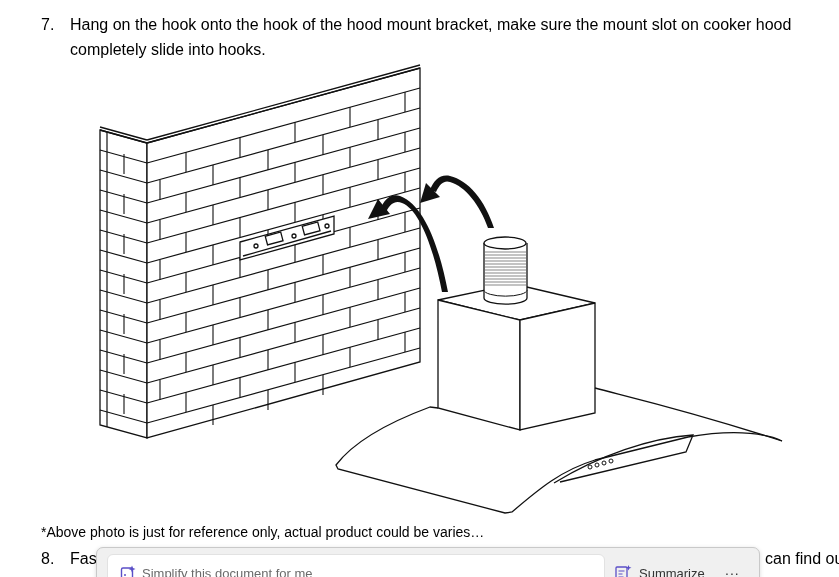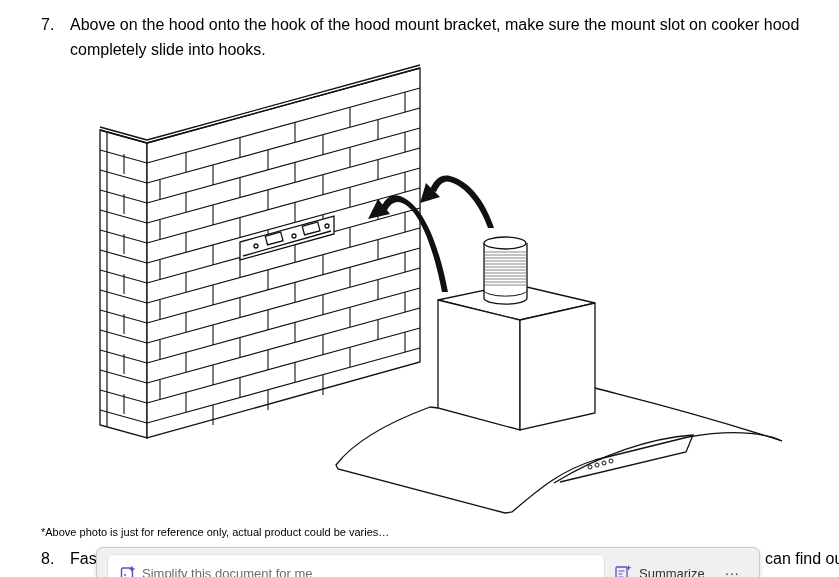--- a/index.html
+++ b/index.html
@@ -8,21 +8,21 @@
     background:#ffffff; color:#000;
     font-family:"Liberation Sans", sans-serif;
   }
   .step { position:absolute; font-size:16px; line-height:25px; }
   .step .num { position:absolute; left:0; top:0; }
   .step .text { position:absolute; left:29px; top:0; }
   #step7 { left:41px; top:12px; width:790px; }
   #step7 .text { width:770px; }
   .it { }
   #illustration { position:absolute; left:92px; top:64px; width:700px; height:456px; }
-  #note { position:absolute; left:41px; top:524px; font-size:11px; line-height:17px;text-align:center; }
+  #note { position:absolute; left:41px; top:524px; font-size:14px; line-height:17px;text-align:center; }
   #step8 { left:41px; top:546px; width:800px; }
   #step8-tail { position:absolute; left:765px; top:546px; font-size:16px; line-height:25px; white-space:nowrap; }
   #copilot-bar {
     position:absolute; left:96px; top:547px; width:662px; height:40px;
     background:#f0f0f0; border:1px solid #c9c9c9; border-radius:7px;
     box-shadow:0 1px 4px rgba(0,0,0,0.15);
   }
   #prompt-input {
     position:absolute; left:10px; top:6px; width:496px; height:34px;
     background:#fff; border-radius:6px; border:1px solid #e2e2e2;
@@ -32,21 +32,21 @@
   #summarize-btn { position:absolute; left:518px; top:16px; height:20px; font-size:13px; color:#333; }
   #summarize-btn .ico { position:absolute; left:0; top:1px; }
   #summarize-btn .lbl { position:absolute; left:24px; top:2px; white-space:nowrap; }
   #more-btn { position:absolute; left:628px; top:14px; font-size:14px; color:#333; letter-spacing:1px; }
 </style>
 </head>
 <body>
 
 <div id="step7" class="step">
   <span class="num">7.</span>
-  <span class="text"><span>Above on the hood onto the hook of the </span><span class="it">hood mount bracket</span><span>, make sure the mount slot on cooker hood completely slide into hooks.</span></span>
+  <span class="text"><span>Hang on the hook onto the hook of the </span><span class="it">hood mount bracket</span><span>, make sure the mount slot on cooker hood completely slide into hooks.</span></span>
 </div>
 
 <svg id="illustration" viewBox="92 64 700 456" xmlns="http://www.w3.org/2000/svg" fill="none" stroke="#111" stroke-width="1.3">
 
   <g>
     <polygon points="100,130 147,143 147,438 100,425" fill="#fff"></polygon>
 
     <polygon points="147,143 420,68 420,362 147,438" fill="#fff"></polygon>
 
     <polyline points="100,130 147,143 420,68"></polyline>

